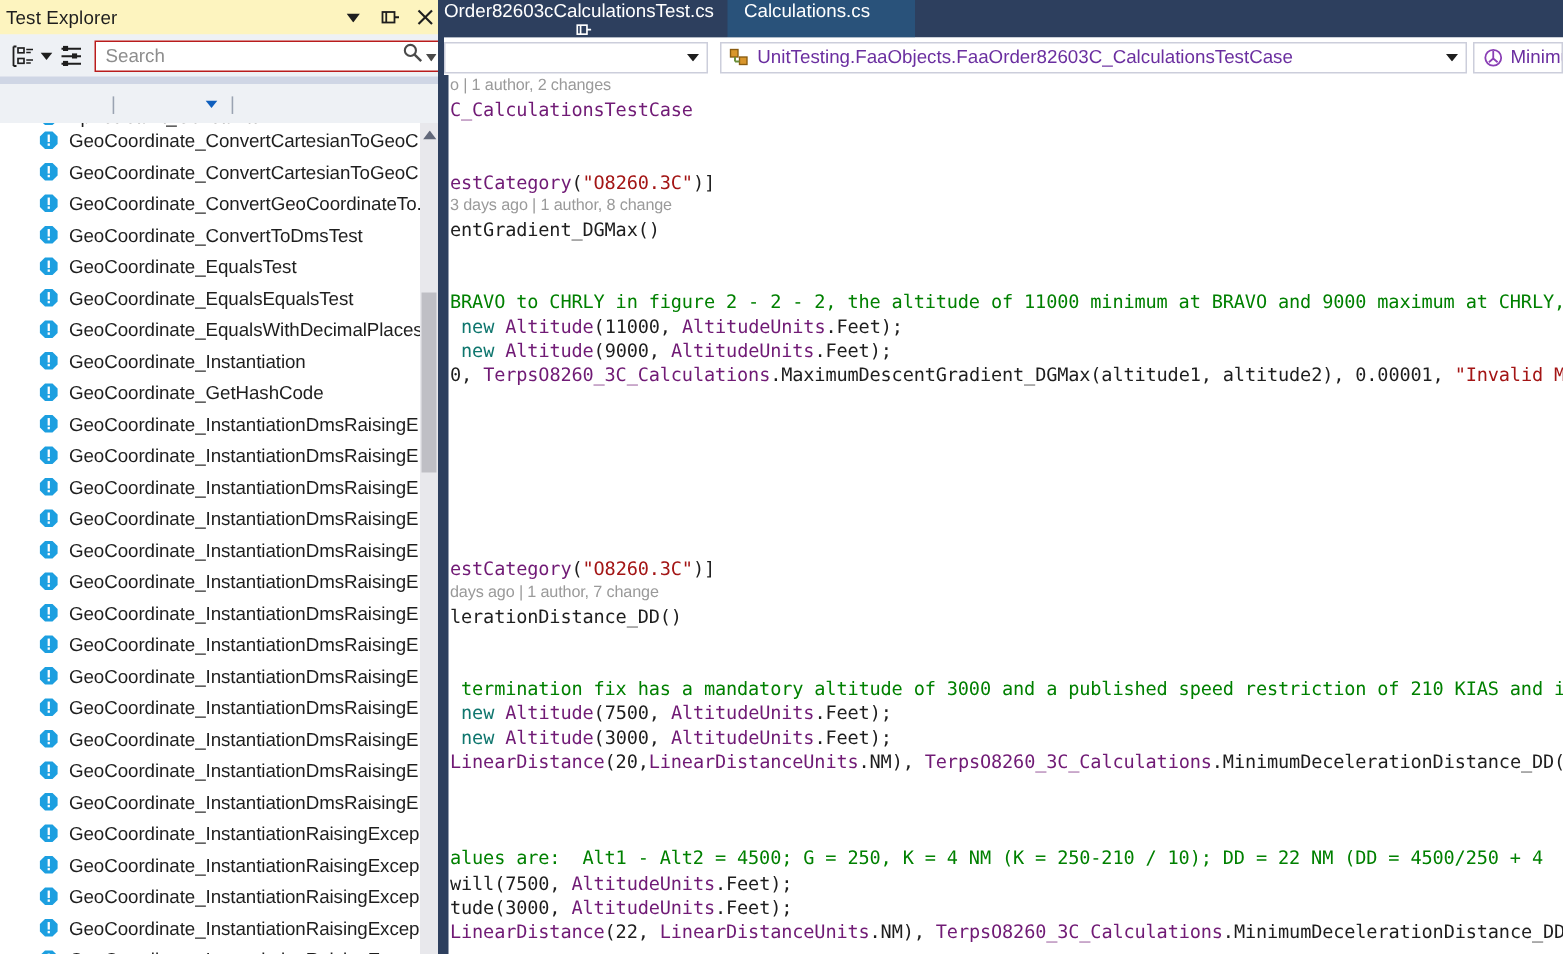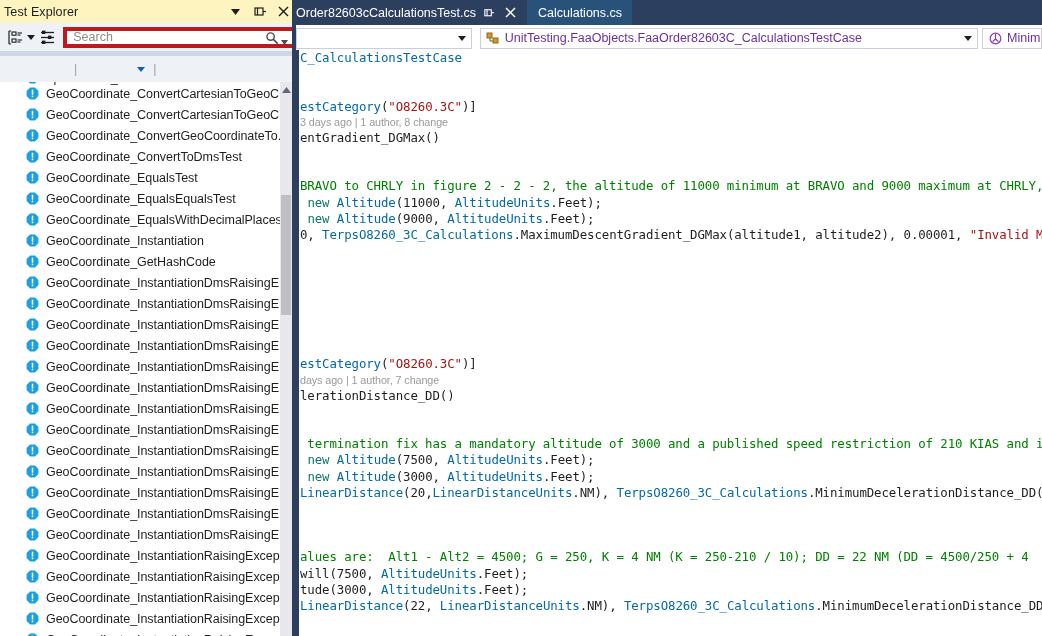--- a/index.html
+++ b/index.html
@@ -90,21 +90,21 @@
   .te-sort-icon {
     margin-left: 3px;
     width: 19px; height: 18px;
     display: flex; align-items: center; justify-content: center;
   }
   .te-searchbox {
     margin-left: 7px;
     width: 257px;
     height: 21px;
     background: #ffffff;
-    border: 4px solid #b91c1c;
+    border: 1px solid #b91c1c;
     display: flex;
     align-items: center;
     position: relative;
     box-sizing: border-box;
   }
   .te-search-input {
     border: 0;
     outline: 0;
     background: transparent;
     font-family: "Liberation Sans", sans-serif;
@@ -248,20 +248,21 @@
     display: flex;
     align-items: stretch;
   }
   .ed-tab {
     display: flex;
     align-items: center;
     height: 25px;
     padding: 0 7px 0 0;
     cursor: default;
     box-sizing: border-box;
+    flex-direction: column;
   }
   .ed-tab.active {
     background: #2d3f5e;
   }
   .ed-tab.inactive {
     background: #29527a;
   }
   .ed-tab-label {
     font-size: 12.5px;
     color: #ffffff;
@@ -352,21 +353,21 @@
     letter-spacing: -0.1px;
   }
   .code-line.codelens {
     font-family: "Liberation Sans", sans-serif;
     font-size: 10.8px;
     color: #9a9a9a;
     height: 15px;
     line-height: 15px;
   }
   .tok-kw      { color: #0f766e; }
-  .tok-type    { color: #0369a1; }
+  .tok-type    { color: #701a75; }
   .tok-str     { color: #a31515; }
   .tok-cmt     { color: #008000; }
   .tok-plain   { color: #1e1e1e; }
 </style>
 </head>
 <body>
 
 <div id="app">
 
   <div id="test-explorer">
@@ -769,21 +770,21 @@
         <line x1="4.4" y1="3" x2="4.4" y2="9.5" stroke="#ffffff" stroke-width="1.2"></line>
       </svg>
           </span>
           <span class="ed-tab-close">
             <svg width="11" height="11" viewBox="0 0 11 11">
         <line x1="1" y1="1" x2="10" y2="10" stroke="#ffffff" stroke-width="1.4"></line>
         <line x1="10" y1="1" x2="1" y2="10" stroke="#ffffff" stroke-width="1.4"></line>
       </svg>
           </span>
         </div>
-        <div class="ed-tab inactive" style="padding-left: 11px; padding-right: 10px;">
+        <div class="ed-tab inactive" style="padding-left: 11px; padding-right: 30px;">
           <span class="ed-tab-label">Calculations.cs</span>
         </div>
       </div>
 
     <div class="ed-navbar">
       <div class="ed-combo ed-combo-1">
         <span class="ed-combo-text"></span>
         <span class="ed-combo-caret">
           <svg width="8" height="5" viewBox="0 0 8 5">
               <path d="M0 0 L8 0 L4 5 Z" fill="#1e1e1e"></path>
@@ -813,20 +814,21 @@
             <path d="M7.5 3 L7.5 8 M7.5 8 L4.6 10.5 M7.5 8 L10.4 10.5" stroke="#8a3fb5" stroke-width="1.2" fill="none"></path>
           </svg>
         </span>
         <span class="ed-combo-text">Minimum</span>
       </div>
     </div>
 
     <div class="ed-code">
       <div class="ed-leftrail"></div>
       <div class="code-lines" id="code-lines">
+          <div class="code-line codelens">o | 1 author, 2 changes</div>
           <div class="code-line"><span class="tok-type">C_CalculationsTestCase</span></div>
           <div class="code-line">&nbsp;</div>
           <div class="code-line">&nbsp;</div>
           <div class="code-line"><span class="tok-type">estCategory</span><span class="tok-plain">(</span><span class="tok-str">"O8260.3C"</span><span class="tok-plain">)]</span></div>
           <div class="code-line codelens">3 days ago | 1 author, 8 change</div>
           <div class="code-line"><span class="tok-plain">entGradient_DGMax()</span></div>
           <div class="code-line">&nbsp;</div>
           <div class="code-line">&nbsp;</div>
           <div class="code-line"><span class="tok-cmt">BRAVO to CHRLY in figure 2 - 2 - 2, the altitude of 11000 minimum at BRAVO and 9000 maximum at CHRLY, will</span></div>
           <div class="code-line"><span class="tok-plain"> </span><span class="tok-kw">new</span><span class="tok-plain"> </span><span class="tok-type">Altitude</span><span class="tok-plain">(11000, </span><span class="tok-type">AltitudeUnits</span><span class="tok-plain">.Feet);</span></div>

